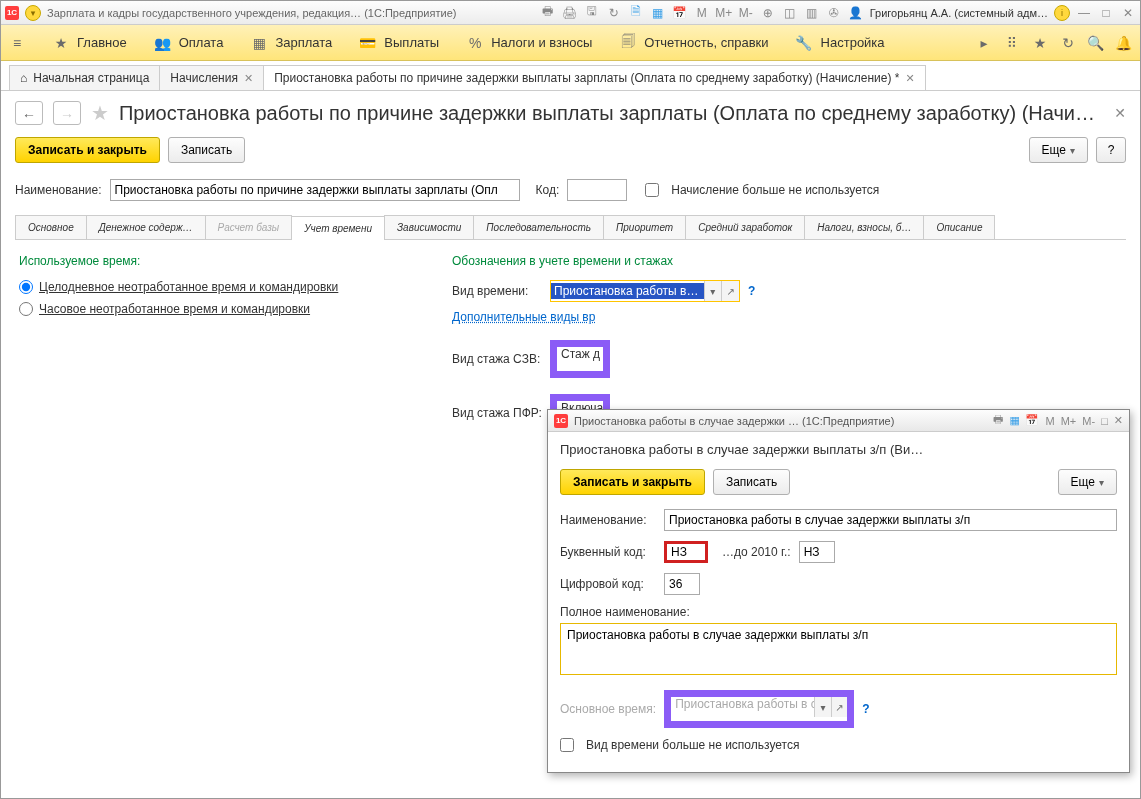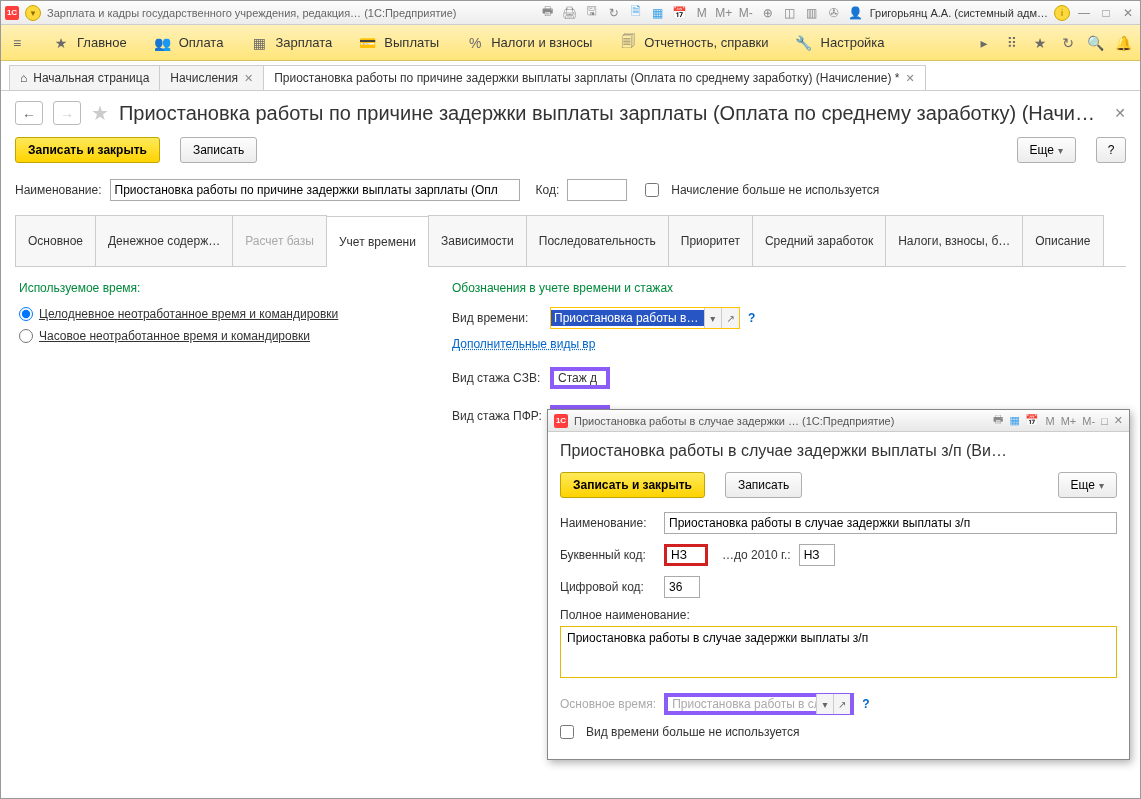--- a/index.html
+++ b/index.html
@@ -21,61 +21,61 @@
   .doc-tab.active { background:#fff; font-weight: normal; }
   .doc-tab .close-x { color:#888; font-size:11px; cursor:pointer; }
 
   .page-area { padding: 10px 14px; background:#fff; position:relative; height: calc(100% - 24px - 36px - 30px); overflow:hidden; }
   .page-head { display:flex; align-items:center; gap: 10px; margin-bottom: 12px; }
   .nav-btn { width:28px;height:24px;border:1px solid #bbb;border-radius:3px;background:#fff;display:inline-flex;align-items:center;justify-content:center;cursor:pointer;font-size:14px;color:#666; }
   .star { color:#ccc; font-size:20px; }
   .page-title { font-size: 20px; font-weight: normal; white-space:nowrap; overflow:hidden; text-overflow:ellipsis; flex:1; }
   .page-head .close-x { color:#888; font-size:14px; cursor:pointer; }
 
-  .action-bar { display:flex; align-items:center; gap: 20px; margin-bottom: 16px; }
+  .action-bar { display:flex; align-items:center; gap: 8px; margin-bottom: 16px; }
   .btn { border:1px solid #b0b0b0; border-radius:3px; background:linear-gradient(#fdfdfd,#ececec); padding: 4px 12px; font-size:12px; cursor:pointer; height:26px; display:inline-flex; align-items:center; }
   .btn.primary { background: linear-gradient(#ffe95a,#ffd300); border-color:#bfa600; font-weight:bold; }
   .btn.dd::after { content:" ▾"; color:#666; margin-left:4px; font-size:10px; }
   .action-bar .spacer { flex:1; }
 
   .form-row { display:flex; align-items:center; gap: 8px; margin-bottom: 14px; font-size:12px; }
   .form-row label { white-space:nowrap; }
   input[type=text].fld { border:1px solid #aaa; height:22px; padding: 0 4px; font-size:12px; background:#fff; }
   .chk { display:inline-flex; align-items:center; gap:12px; }
   .chk input { width:14px; height:14px; }
 
   .inner-tabs { display:flex; border-bottom:1px solid #ccc; }
-  .inner-tab { border:1px solid #ccc; border-bottom:none; padding:18px 12px; font-size:12px; background:#f7f7f7; margin-right:-1px; cursor:pointer; color:#333; white-space:nowrap; }
+  .inner-tab { border:1px solid #ccc; border-bottom:none; padding:6px 12px; font-size:10px; background:#f7f7f7; margin-right:-1px; cursor:pointer; color:#333; white-space:nowrap;font-style:italic; }
   .inner-tab.active { background:#fff; position:relative; top:1px; }
   .inner-tab.disabled { color:#aaa; }
 
   .tab-content { padding: 14px 4px; display:flex; gap: 63px; align-items:flex-start; position:relative; }
   .col { display:flex; flex-direction:column; gap:8px; }
   .green-lbl { color: #008a3c; font-size:12px; margin-bottom:4px; }
   .blue-link { color:#0066cc; text-decoration: underline dotted; cursor:pointer; }
   .radio-row { display:flex; align-items:center; gap:6px; font-size:12px;text-decoration:underline; }
   .radio-row input { width:14px;height:14px; }
 
   .kv-row { display:flex; align-items:center; gap:8px; font-size:12px; }
   .kv-row label { min-width: 90px; }
   .sel-box { border:1px solid #ffc400; background:#fff; height:22px; display:inline-flex; align-items:center; }
   .sel-box.selected .sel-text { background:#2755c4; color:#fff; padding:1px 3px; }
   .sel-box .sel-text { padding: 0 4px; white-space:nowrap; overflow:hidden; text-overflow:ellipsis; }
   .sel-btn { width:18px;height:20px;border-left:1px solid #ccc;display:inline-flex;align-items:center;justify-content:center;color:#666;font-size:10px;cursor:pointer; background:#f4f4f4; }
   .help-q { color:#0066cc; font-weight:bold; cursor:pointer; }
-  .plain-sel { display:inline-flex; align-items:center; border:4px solid #8b5cf6; height:22px; background:#fff; }
+  .plain-sel { display:inline-flex; align-items:flex-start; border:7px solid #8b5cf6; height:38px; background:#fff; }
   .plain-sel .sel-text { padding:0 4px; white-space:nowrap; overflow:hidden; }
   .plain-sel .sel-btn { border-left:1px solid #ccc; }
 
   
   .modal { position:absolute; left:546px; top:318px; width:583px; border:1px solid #888; box-shadow:2px 3px 8px rgba(0,0,0,0.3); background:#fff; z-index:50; }
   .modal-titlebar { height:22px; background:linear-gradient(#fdfdfd,#e8e8e8); display:flex; align-items:center; padding:0 6px; gap:6px; font-size:11px; border-bottom:1px solid #ccc; }
   .modal-titlebar .mtitle { flex:1; color:#555; white-space:nowrap; overflow:hidden; text-overflow:ellipsis; }
   .modal-body { padding: 10px 12px; }
-  .modal-head { font-size:16px; margin-bottom:12px; white-space:nowrap; overflow:hidden; text-overflow:ellipsis; }
+  .modal-head { font-size:13px; margin-bottom:12px; white-space:nowrap; overflow:hidden; text-overflow:ellipsis; }
   .modal .form-row2 { display:flex; align-items:center; gap:8px; margin-bottom:10px; font-size:12px; }
   .modal .form-row2 label { min-width: 96px; }
   .red-hl { border:3px solid #d02020 !important; }
   .ylw-border { border:1px solid #e6b800; }
   .full-name-area { border:1px solid #e6b800; min-height:52px; padding:4px 6px; font-size:12px; width:100%; resize:none; font-family:inherit; }
   .disabled-lbl { color:#aaa; }
   .grey-ic { color:#888; }
   .one-c-logo { width:14px;height:14px;background:#ff3d3d;border-radius:2px;display:inline-flex;align-items:center;justify-content:center;color:#fff;font-size:8px;font-weight:bold; }
 </style>
 </head>

